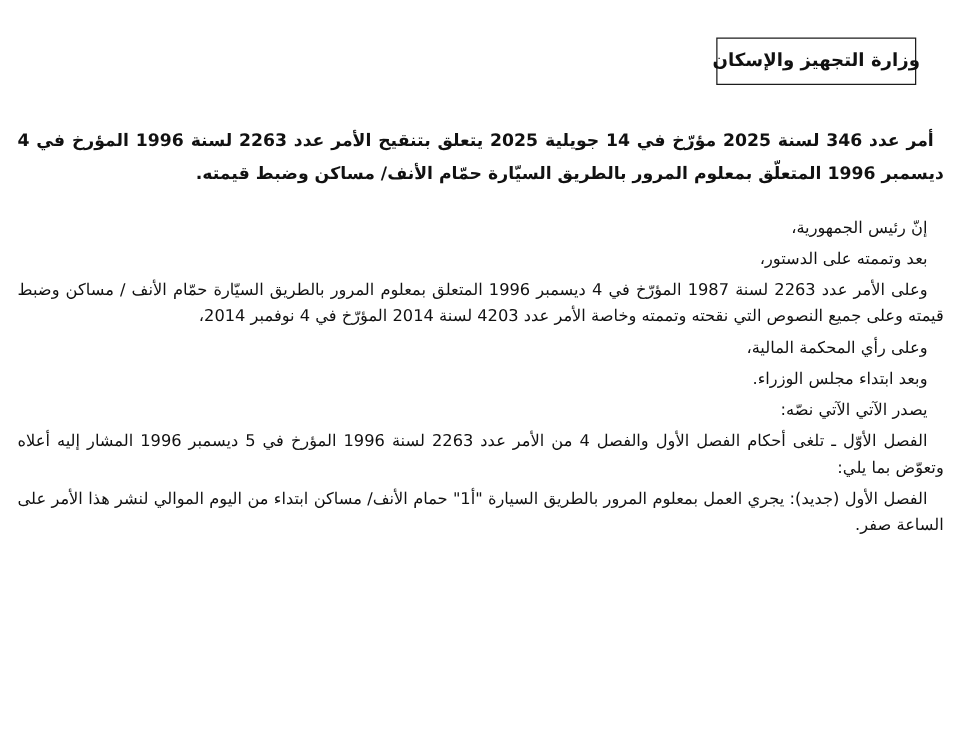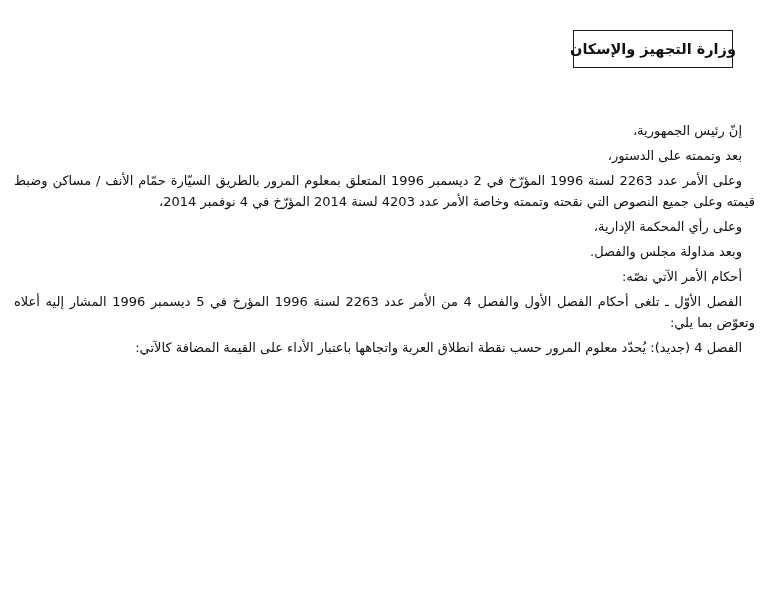--- a/index.html
+++ b/index.html
@@ -71,35 +71,36 @@
 <body>
 
 <div class="page">
 
   <div class="ministry-box">
     <span class="label">وزارة التجهيز والإسكان</span>
   </div>
 
   <div class="content">
 
+    <p class="decree-title">أمر عدد 346 لسنة 2025 مؤرّخ في 14 جويلية 2025 يتعلق بتنقيح الأمر عدد 2263 لسنة 1996 المؤرخ في 4 ديسمبر 1996 المتعلّق بمعلوم المرور بالطريق السيّارة حمّام الأنف/ مساكن وضبط قيمته.</p>
 
     <p class="body-par gap-before">إنّ رئيس الجمهورية،</p>
 
     <p class="body-par">بعد وتممته على الدستور،</p>
 
 
 
 
-    <p class="body-par">وعلى الأمر عدد 2263 لسنة 1996 المؤرّخ في 2 ديسمبر 1996 المتعلق بمعلوم المرور بالطريق السيّارة حمّام الأنف / مساكن وضبط قيمته وعلى جميع النصوص التي نقحته وتممته وخاصة الأمر عدد 4203 لسنة 2014 المؤرّخ في 4 نوفمبر 2014،</p>
+    <p class="body-par">وعلى الأمر عدد 2263 لسنة 1987 المؤرّخ في 4 ديسمبر 1996 المتعلق بمعلوم المرور بالطريق السيّارة حمّام الأنف / مساكن وضبط قيمته وعلى جميع النصوص التي نقحته وتممته وخاصة الأمر عدد 4203 لسنة 2014 المؤرّخ في 4 نوفمبر 2014،</p>
 
-    <p class="body-par">وعلى رأي المحكمة الإدارية،</p>
+    <p class="body-par">وعلى رأي المحكمة المالية،</p>
 
-    <p class="body-par">وبعد مداولة مجلس والفصل.</p>
+    <p class="body-par">وبعد ابتداء مجلس الوزراء.</p>
 
-    <p class="body-par">أحكام الأمر الآتي نصّه:</p>
+    <p class="body-par">يصدر الآتي الآتي نصّه:</p>
 
     <p class="body-par">الفصل الأوّل ـ تلغى أحكام الفصل الأول والفصل 4 من الأمر عدد 2263 لسنة 1996 المؤرخ في 5 ديسمبر 1996 المشار إليه أعلاه وتعوّض بما يلي:</p>
 
+    <p class="body-par">الفصل الأول (جديد): يجري العمل بمعلوم المرور بالطريق السيارة "أ1" حمام الأنف/ مساكن ابتداء من اليوم الموالي لنشر هذا الأمر على الساعة صفر.</p>
 
-    <p class="body-par">الفصل 4 (جديد): يُحدّد معلوم المرور حسب نقطة انطلاق العربة واتجاهها باعتبار الأداء على القيمة المضافة كالآتي:</p>
 
   </div>
 </div>
 
 </body></html>

